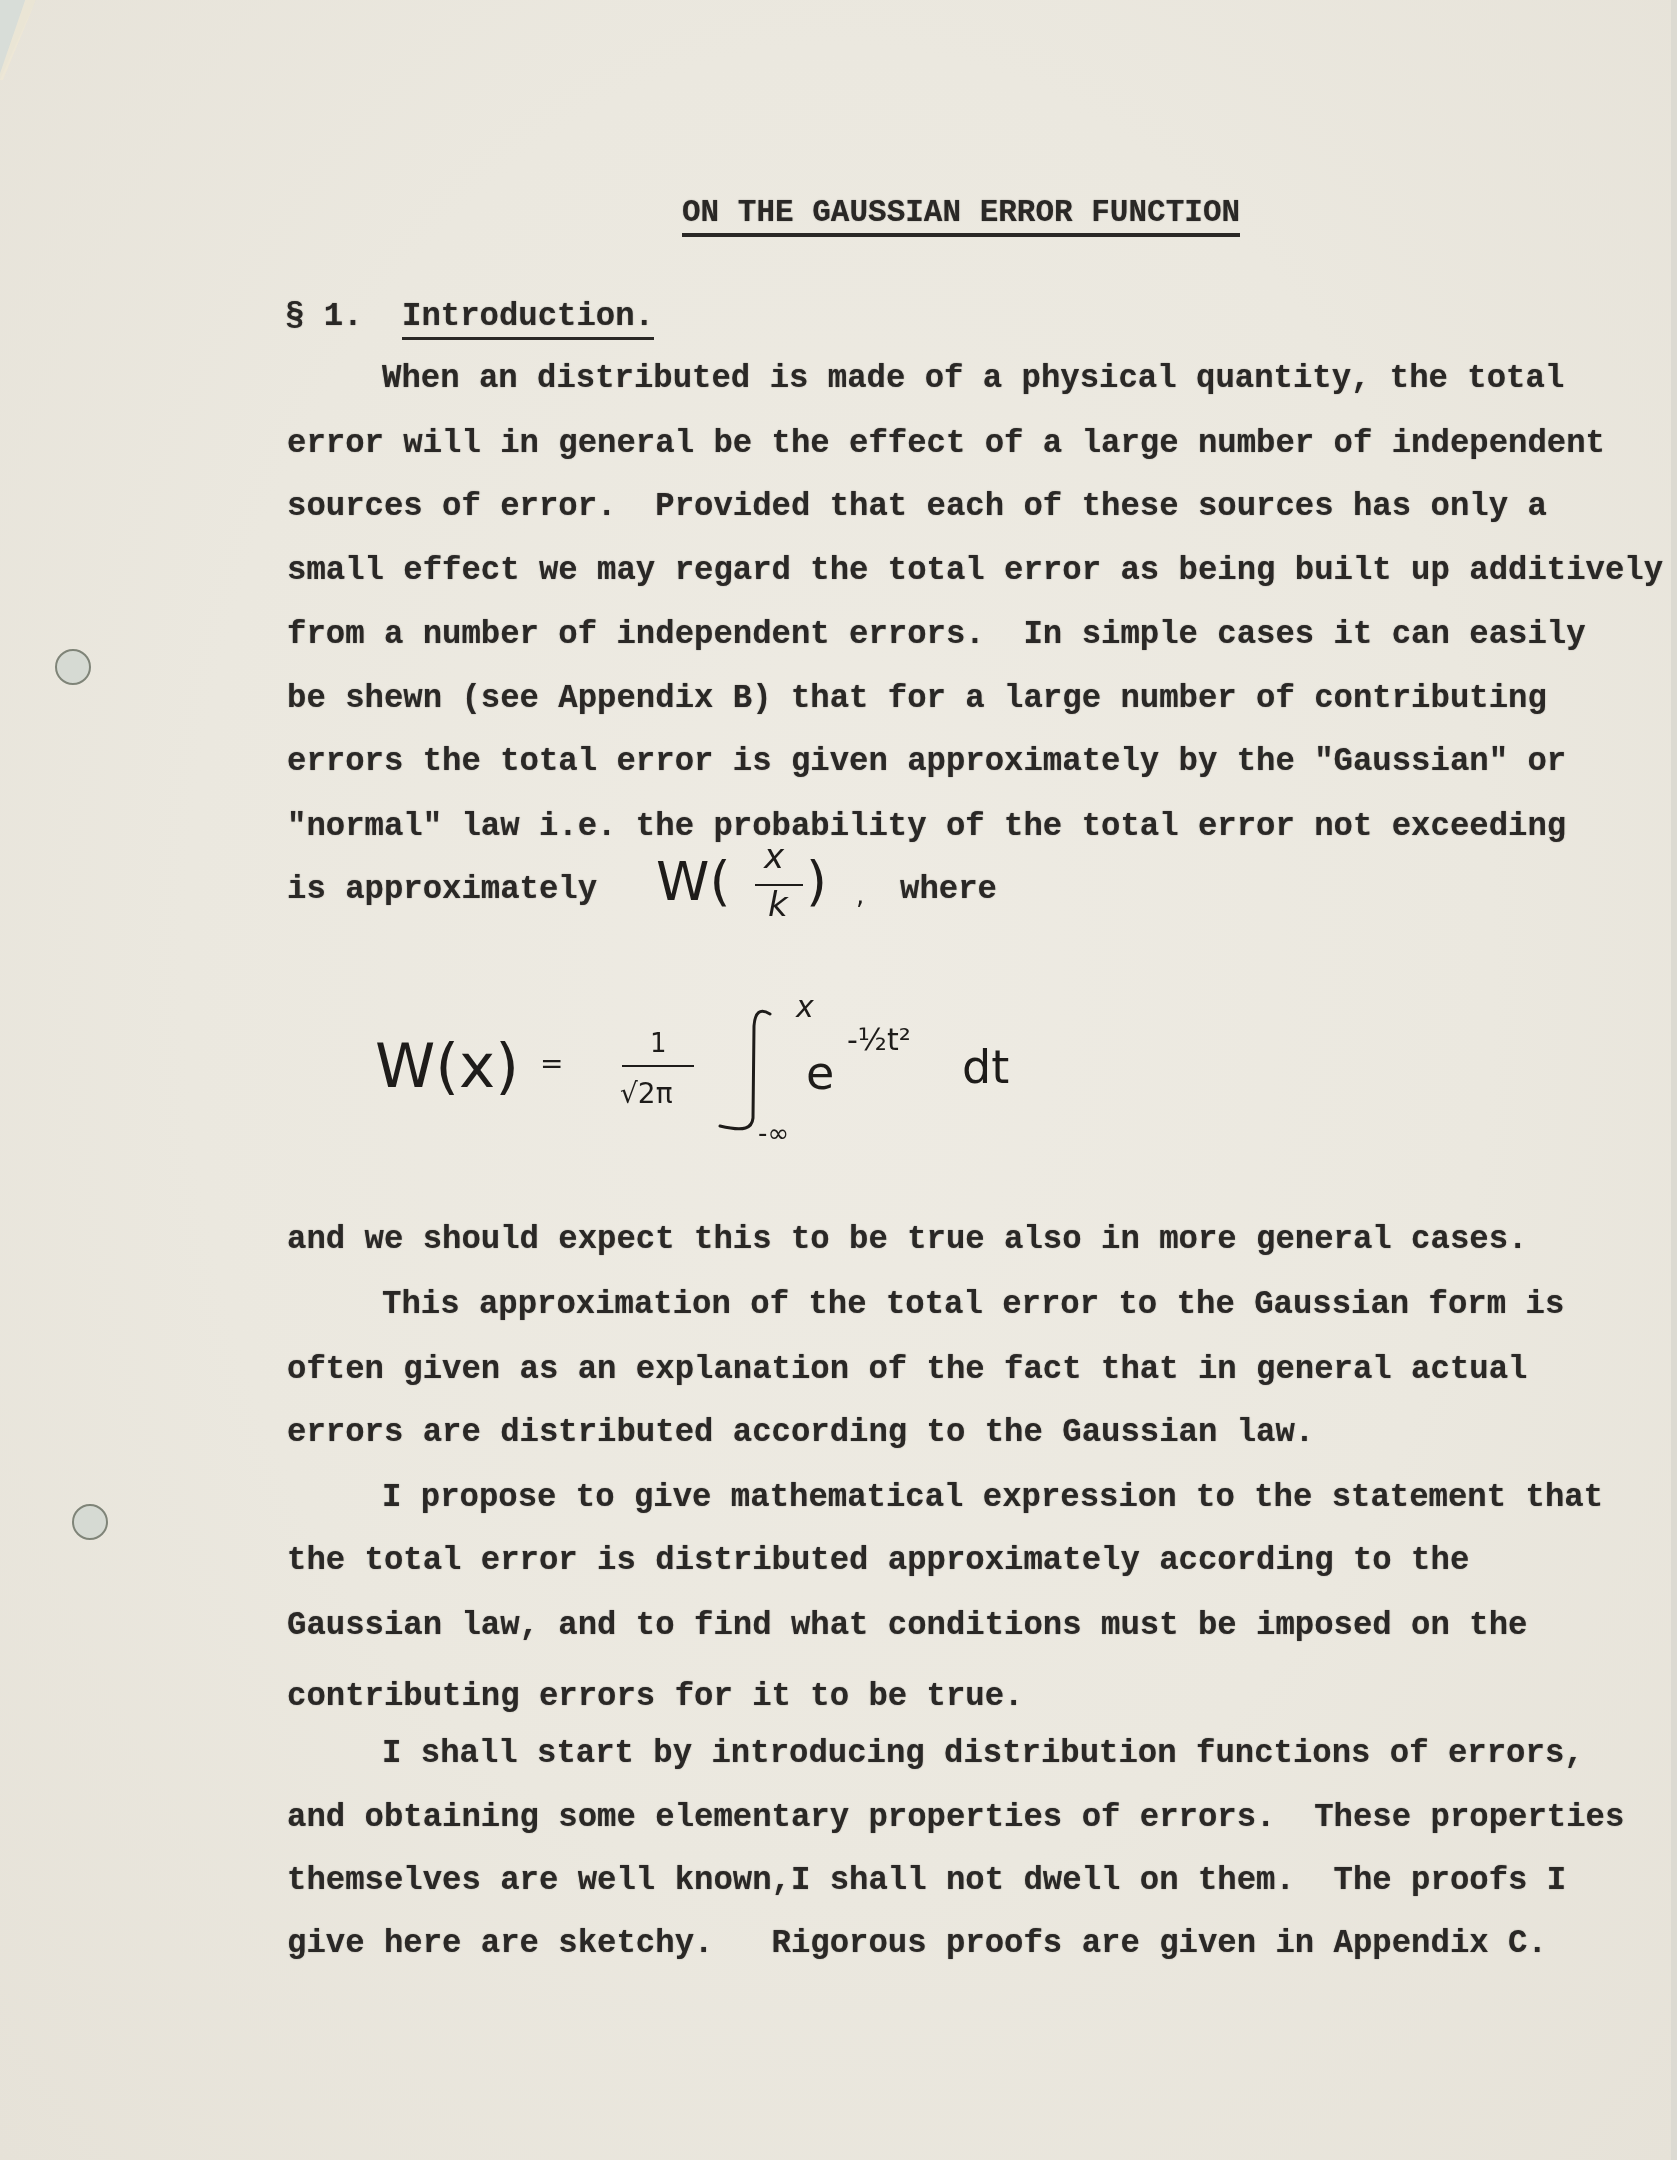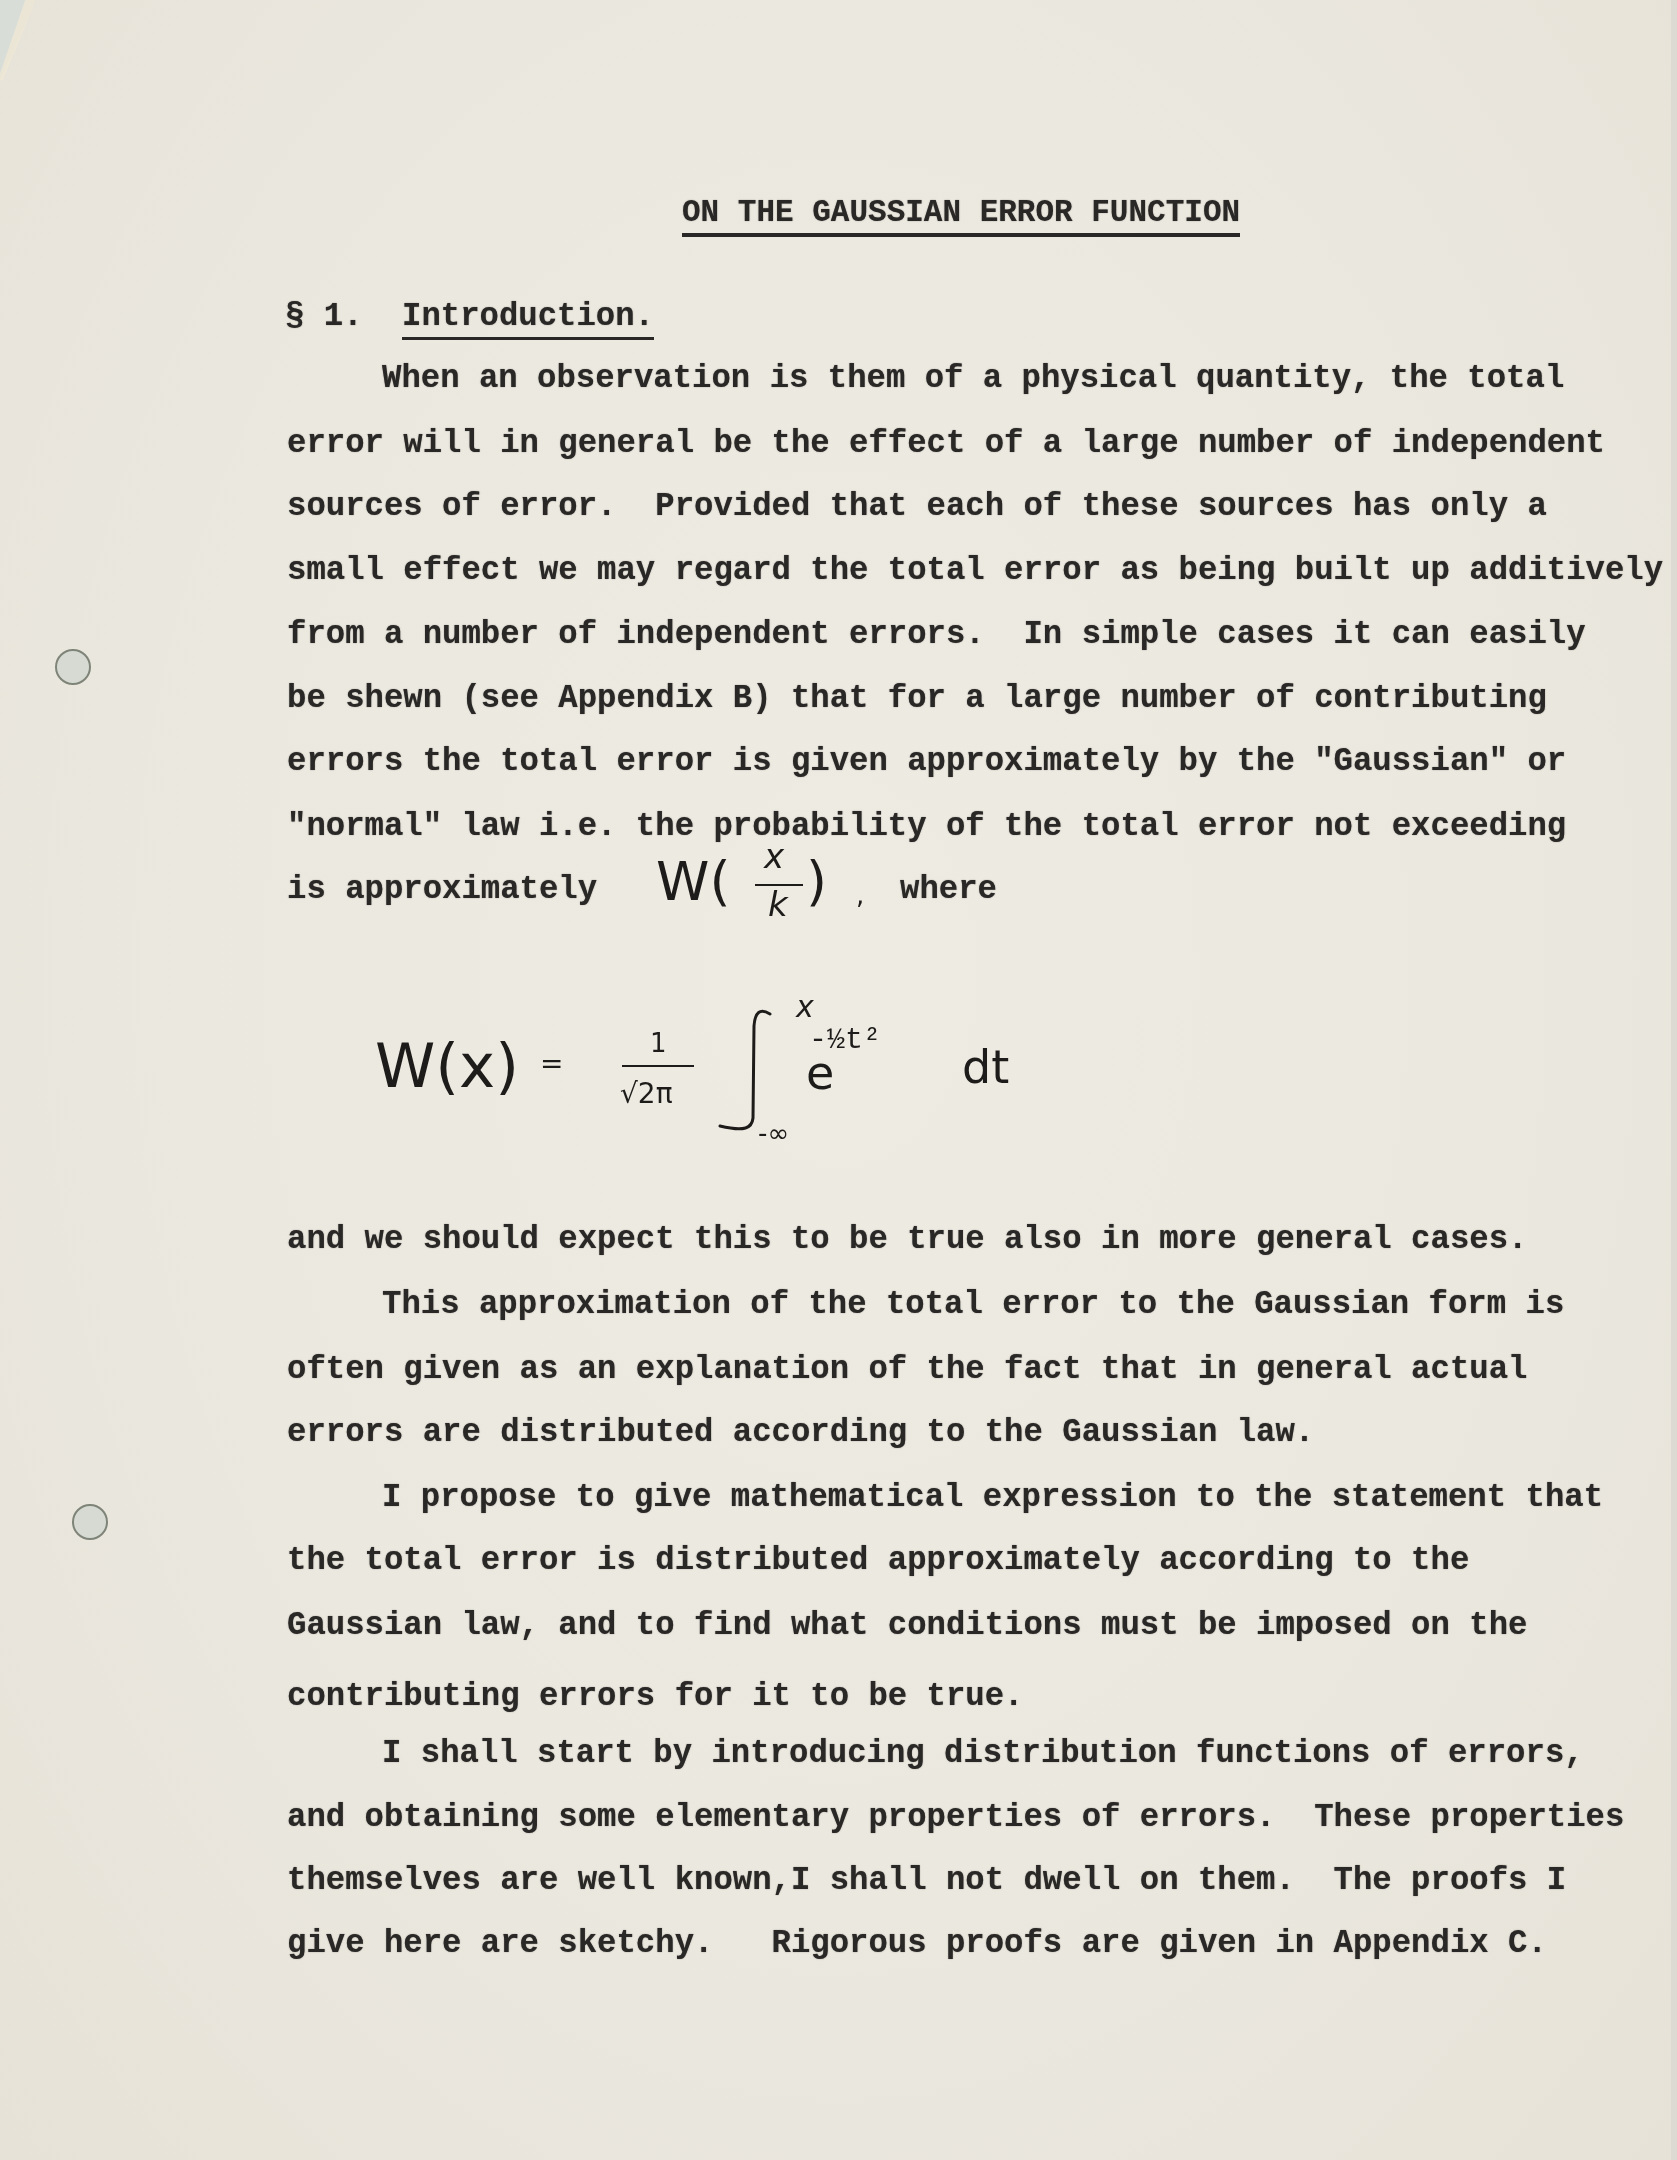--- a/index.html
+++ b/index.html
@@ -33,21 +33,21 @@
 <div class="corner-fold-edge"></div>
 
 <div class="hole" style="left:55px; top:649px;"></div>
 <div class="hole" style="left:72px; top:1504px;"></div>
 
 <div class="tw underline" style="left:682px; top:193px; font-size:31px;">ON THE GAUSSIAN ERROR FUNCTION</div>
 
 <div class="tw" style="left:285px; top:297px;">§ 1.</div>
 <div class="tw ul-thin" style="left:402px; top:297px;">Introduction.</div>
 
-<div class="tw" style="left:382px; top:359px;">When an observation is them of a physical quantity, the total</div>
+<div class="tw" style="left:382px; top:359px;">When an distributed is made of a physical quantity, the total</div>
 <div class="tw" style="left:287px; top:424px;">error will in general be the effect of a large number of independent</div>
 <div class="tw" style="left:287px; top:487px;">sources of error.  Provided that each of these sources has only a</div>
 <div class="tw" style="left:287px; top:551px;">small effect we may regard the total error as being built up additively</div>
 <div class="tw" style="left:287px; top:615px;">from a number of independent errors.  In simple cases it can easily</div>
 <div class="tw" style="left:287px; top:679px;">be shewn (see Appendix B) that for a large number of contributing</div>
 <div class="tw" style="left:287px; top:742px;">errors the total error is given approximately by the "Gaussian" or</div>
 <div class="tw" style="left:287px; top:807px;">"normal" law i.e. the probability of the total error not exceeding</div>
 <div class="tw" style="left:287px; top:870px;">is approximately</div>
 
 <div>
@@ -65,21 +65,21 @@
   <div class="hand" style="left:540px; top:1046px; font-size:28px; line-height:36px;">=</div>
   <div class="hand" style="left:650px; top:1028px; font-size:26px; line-height:30px;">1</div>
   <div class="frac-bar" style="left:622px; top:1065px; width:72px;"></div>
   <div class="hand" style="left:620px; top:1072px; font-size:28px; line-height:44px;">√2π</div>
   <svg class="int-svg" style="left:715px; top:1006px;" width="60" height="130" viewBox="0 0 60 130">
     <path d="M55 8 C 45 2, 40 6, 39 20 L 38 112 C 37 122, 30 126, 5 120" fill="none" stroke="#1e1c1a" stroke-width="3" stroke-linecap="round"></path>
   </svg>
   <div class="hand" style="left:796px; top:990px; font-size:30px; line-height:34px; font-style:italic;">x</div>
   <div class="hand" style="left:758px; top:1118px; font-size:26px; line-height:30px;">-∞</div>
   <div class="hand" style="left:806px; top:1046px; font-size:46px; line-height:54px;">e</div>
-  <div class="hand" style="left:809px; top:1022px; font-size:30px; line-height:36px;font-family:Liberation Mono, monospace;">-½t²</div>
+  <div class="hand" style="left:847px; top:1022px; font-size:30px; line-height:36px;">-½t²</div>
   <div class="hand" style="left:962px; top:1040px; font-size:46px; line-height:54px;">dt</div>
 </div>
 
 <div class="tw" style="left:287px; top:1220px;">and we should expect this to be true also in more general cases.</div>
 
 <div class="tw" style="left:382px; top:1285px;">This approximation of the total error to the Gaussian form is</div>
 <div class="tw" style="left:287px; top:1350px;">often given as an explanation of the fact that in general actual</div>
 <div class="tw" style="left:287px; top:1413px;">errors are distributed according to the Gaussian law.</div>
 
 <div class="tw" style="left:382px; top:1478px;">I propose to give mathematical expression to the statement that</div>

